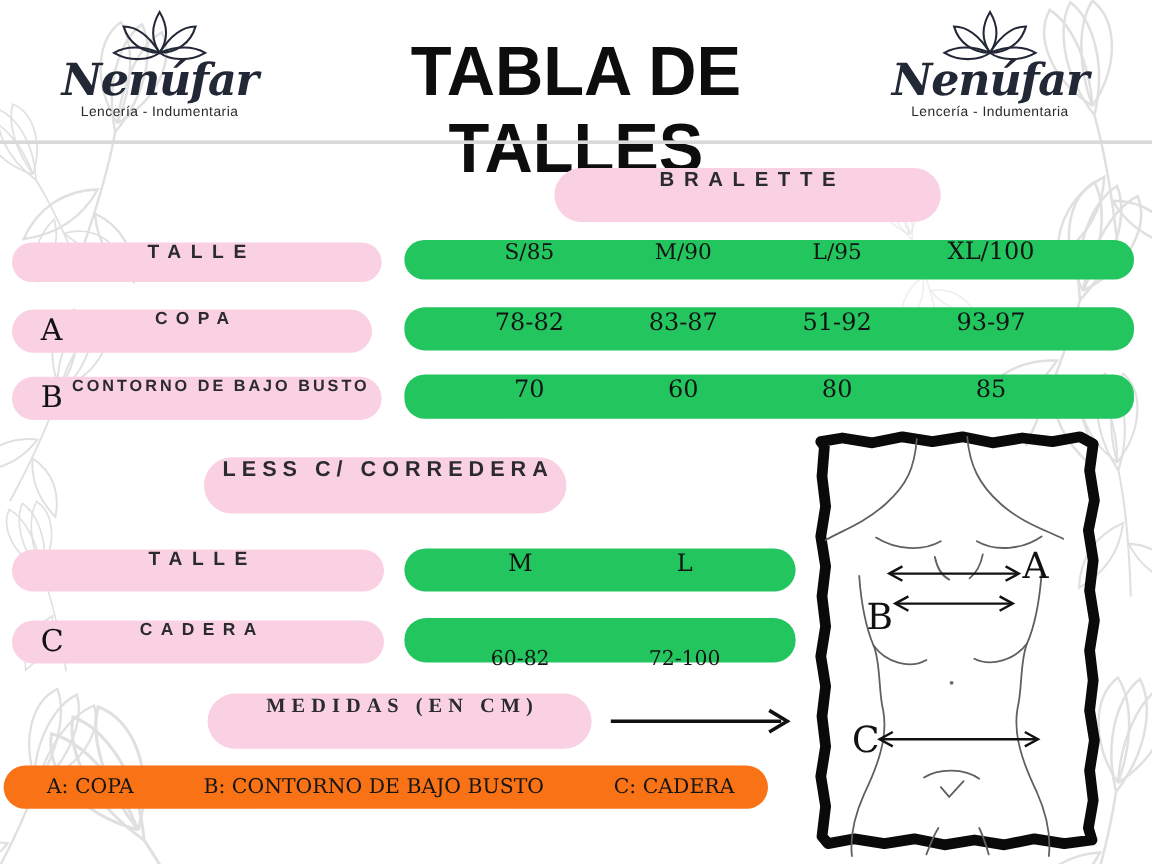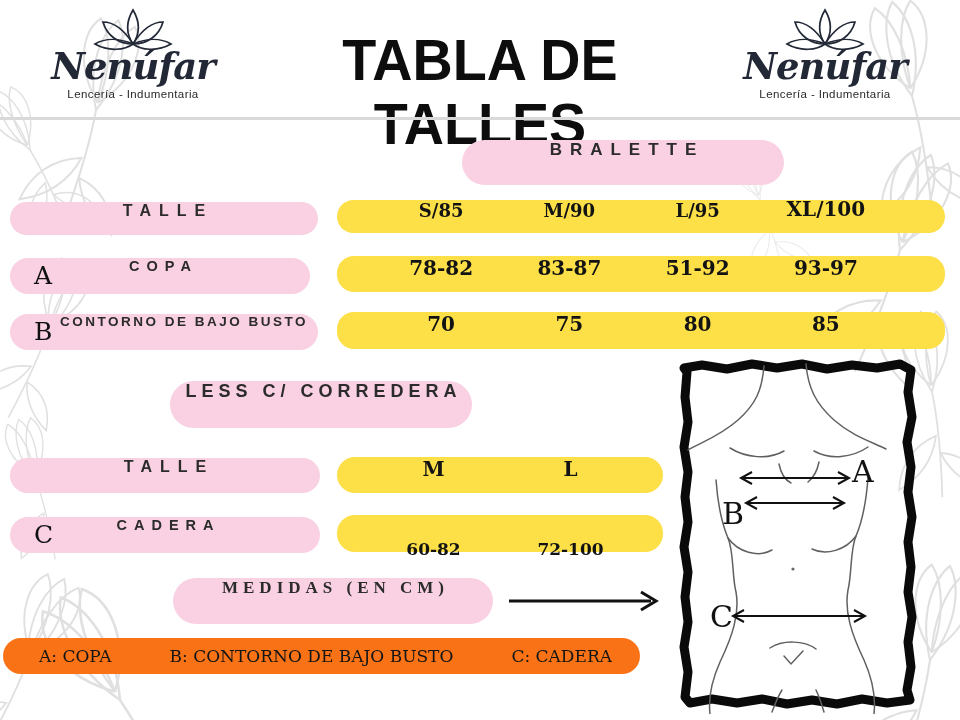--- a/index.html
+++ b/index.html
@@ -24,21 +24,21 @@
   }
   .page-title{
     position:absolute;left:230px;top:28px;width:500px;text-align:center;
     font-size:58px;font-weight:700;color:#0d0d0d;letter-spacing:0px;
     transform:scaleX(.96);line-height:1.1;
   }
   .header-rule{position:absolute;left:0;top:117px;width:960px;height:3px;background:#d9d9d9;}
   
   .pill{position:absolute;display:flex;justify-content:center;box-sizing:border-box;}
   .pink{background:#f9d1e2;}
-  .gray{background:#fde047;font-weight:bold;}
+  .gray{background:#22c55e;}
   .lbl{color:#2b2b2b;font-weight:700;white-space:nowrap;}
   .serifv{font-family:"DejaVu Serif",serif;color:#131313;}
   .pill-bralette{left:462px;top:140px;width:322px;height:45px;border-radius:23px;}
   .pill-bralette .lbl{font-size:17px;letter-spacing:8px;text-indent:8px;}
   .pill-talle1{left:10px;top:202px;width:308px;height:33px;border-radius:17px;}
   .pill-talle1 .lbl,.pill-talle2 .lbl{font-size:16px;letter-spacing:8px;text-indent:8px;}
   .row-cells{left:337px;top:200px;width:608px;height:33px;border-radius:17px;
     padding:0 55px 0 40px;justify-content:space-between;}
   .row-cells .cell{flex:1;text-align:center;}
   .sizes .cell{font-size:18px;}
@@ -160,21 +160,21 @@
     <span class="cell">51-92</span>
     <span class="cell">93-97</span>
   </div>
 
   <div class="pill pink pill-rowB">
     <span class="row-letter">B</span>
     <span class="lbl">CONTORNO DE BAJO BUSTO</span>
   </div>
   <div class="pill gray row-cells grayB vals serifv">
     <span class="cell">70</span>
-    <span class="cell">75</span>
+    <span class="cell">60</span>
     <span class="cell">80</span>
     <span class="cell">85</span>
   </div>
 
   <div class="pill pink pill-less">
     <span class="lbl">LESS C/ CORREDERA</span>
   </div>
 
   <div class="pill pink pill-talle2">
     <span class="lbl">TALLE</span>

